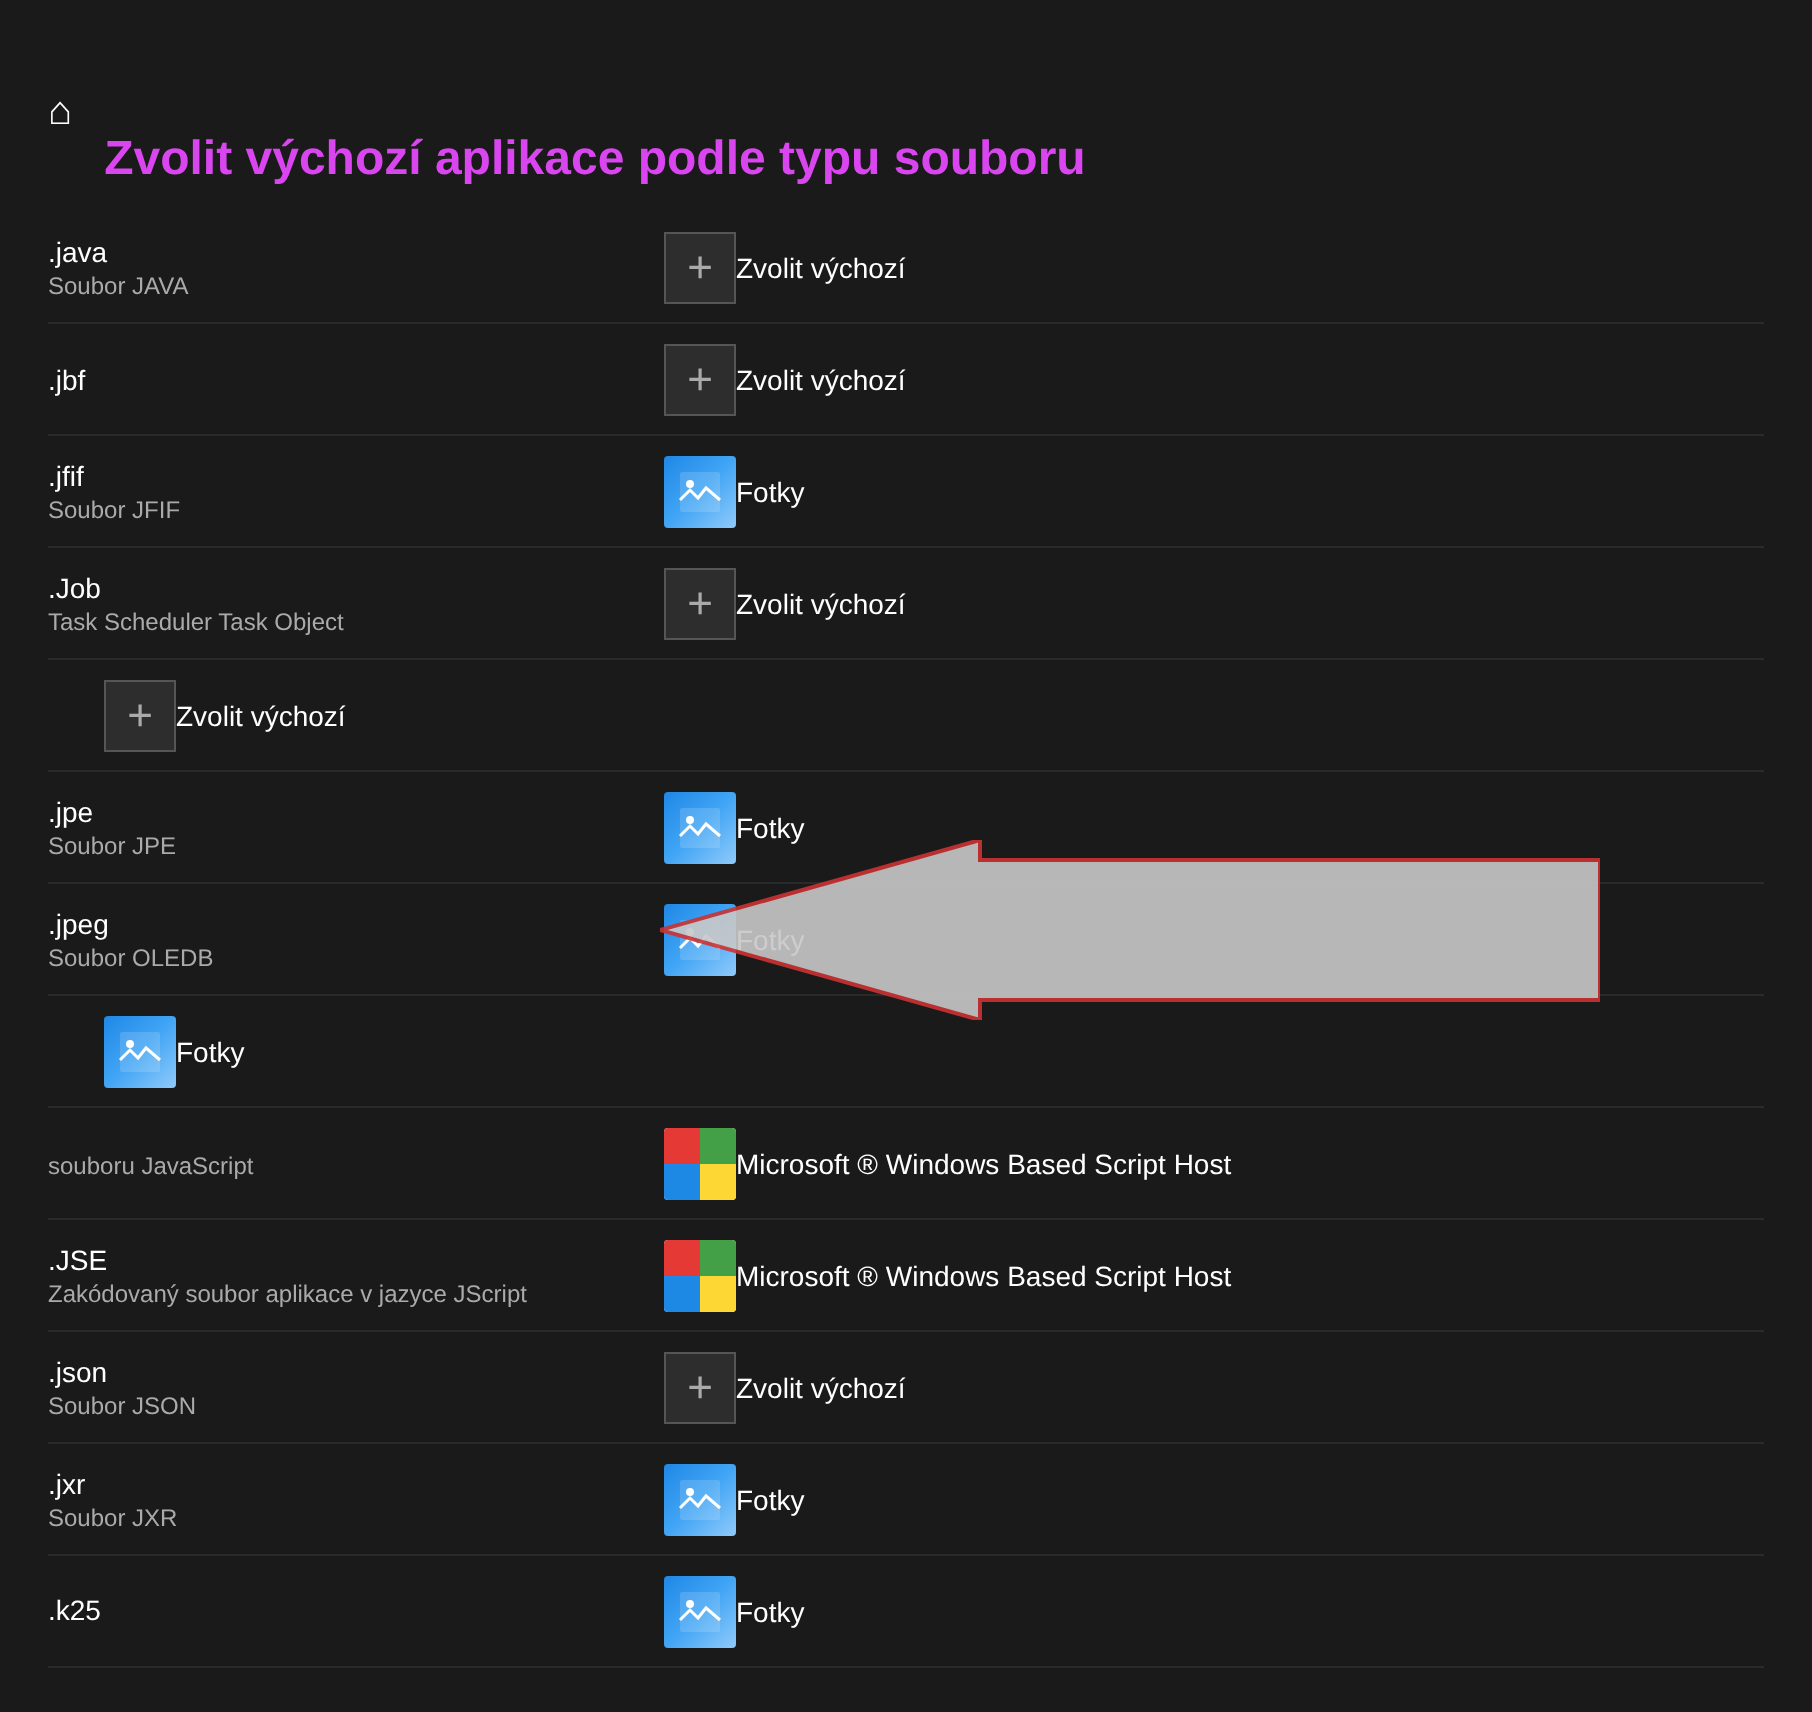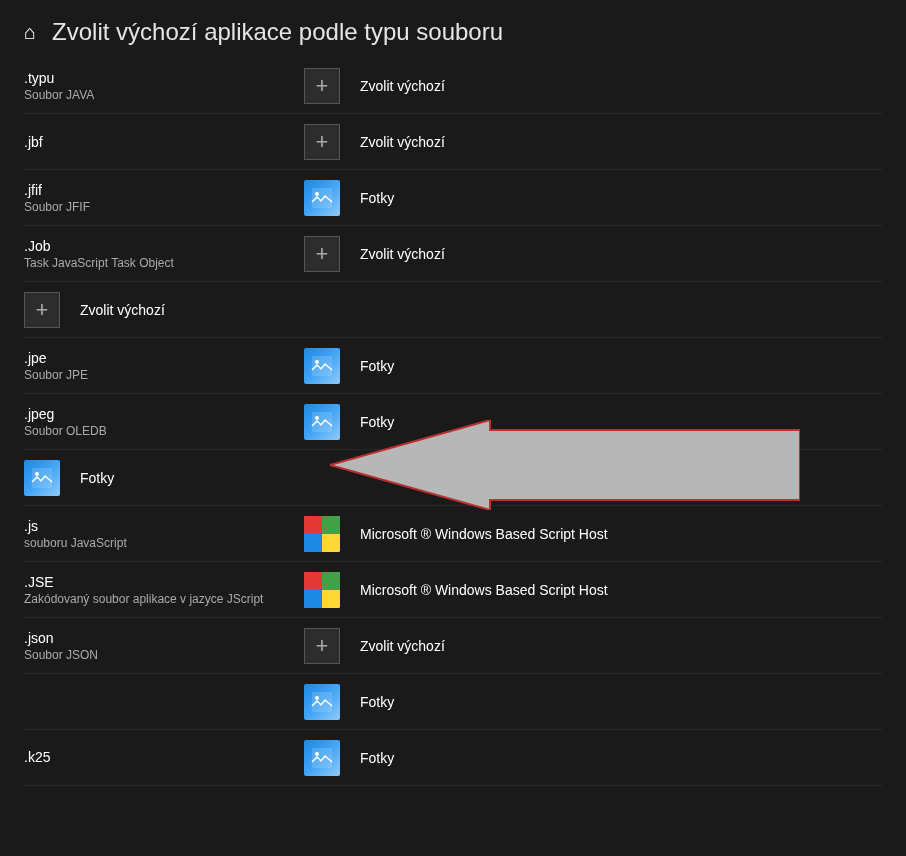--- a/index.html
+++ b/index.html
@@ -20,22 +20,23 @@
     }
 
     .home-icon {
       font-size: 20px;
       color: #ffffff;
       cursor: pointer;
     }
 
     .page-title {
       font-size: 24px;
-      font-weight: 400;
-      color: #e5e5e5;
+      font-weight: 700;
+      color: #d946ef;
+      margin-top: 48px;
     }
 
     .list-container {
       padding: 0 24px;
     }
 
     .list-item {
       display: flex;
       align-items: center;
       padding: 8px 0;
@@ -56,22 +57,23 @@
 
     .file-desc {
       font-size: 12px;
       color: #aaaaaa;
       margin-top: 2px;
     }
 
     .app-section {
       display: flex;
       align-items: center;
-      gap: 20px;
+      gap: 0;
       flex: 1;
+      margin-left: 28px;
     }
 
     .app-name {
       font-size: 14px;
       color: #ffffff;
     }
 
     
     .plus-icon {
       width: 36px;
@@ -155,21 +157,21 @@
 
 <div class="header">
   <span class="home-icon">⌂</span>
   <span class="page-title">Zvolit výchozí aplikace podle typu souboru</span>
 </div>
 
 <div class="list-container" style="position:relative;">
 
 <div class="list-item">
       <div class="file-info">
-        <div class="file-ext">.typu</div>
+        <div class="file-ext">.java</div>
         <div class="file-desc">Soubor JAVA</div>
       </div>
       <div class="app-section">
         <div class="plus-icon"></div>
         <span class="app-name">Zvolit výchozí</span>
       </div>
     </div>
     <div class="list-item">
       <div class="file-info">
         <div class="file-ext">.jbf</div>
@@ -191,21 +193,21 @@
       <path d="M1 15l5-5 4 4 4-5 7 6" stroke="white" stroke-width="1.5" fill="none"></path>
       <circle cx="6" cy="7" r="2" fill="white"></circle>
     </svg>
         </div>
         <span class="app-name">Fotky</span>
       </div>
     </div>
     <div class="list-item">
       <div class="file-info">
         <div class="file-ext">.Job</div>
-        <div class="file-desc">Task JavaScript Task Object</div>
+        <div class="file-desc">Task Scheduler Task Object</div>
       </div>
       <div class="app-section">
         <div class="plus-icon"></div>
         <span class="app-name">Zvolit výchozí</span>
       </div>
     </div>
     <div class="list-item">
       <div class="app-section">
         <div class="plus-icon"></div>
         <span class="app-name">Zvolit výchozí</span>
@@ -250,21 +252,20 @@
       <rect x="1" y="1" width="20" height="20" rx="1" fill="rgba(255,255,255,0.15)"></rect>
       <path d="M1 15l5-5 4 4 4-5 7 6" stroke="white" stroke-width="1.5" fill="none"></path>
       <circle cx="6" cy="7" r="2" fill="white"></circle>
     </svg>
         </div>
         <span class="app-name">Fotky</span>
       </div>
     </div>
     <div class="list-item">
       <div class="file-info">
-        <div class="file-ext">.js</div>
         <div class="file-desc">souboru JavaScript</div>
       </div>
       <div class="app-section">
         <div class="script-icon">
           <div class="script-icon-inner">
             <div class="script-q1"></div>
             <div class="script-q2"></div>
             <div class="script-q3"></div>
             <div class="script-q4"></div>
           </div>
@@ -294,20 +295,22 @@
         <div class="file-ext">.json</div>
         <div class="file-desc">Soubor JSON</div>
       </div>
       <div class="app-section">
         <div class="plus-icon"></div>
         <span class="app-name">Zvolit výchozí</span>
       </div>
     </div>
     <div class="list-item">
       <div class="file-info">
+        <div class="file-ext">.jxr</div>
+        <div class="file-desc">Soubor JXR</div>
       </div>
       <div class="app-section">
         <div class="photos-icon">
           <svg viewBox="0 0 22 22" fill="none" xmlns="http://www.w3.org/2000/svg">
       <rect x="1" y="1" width="20" height="20" rx="1" fill="rgba(255,255,255,0.15)"></rect>
       <path d="M1 15l5-5 4 4 4-5 7 6" stroke="white" stroke-width="1.5" fill="none"></path>
       <circle cx="6" cy="7" r="2" fill="white"></circle>
     </svg>
         </div>
         <span class="app-name">Fotky</span>

